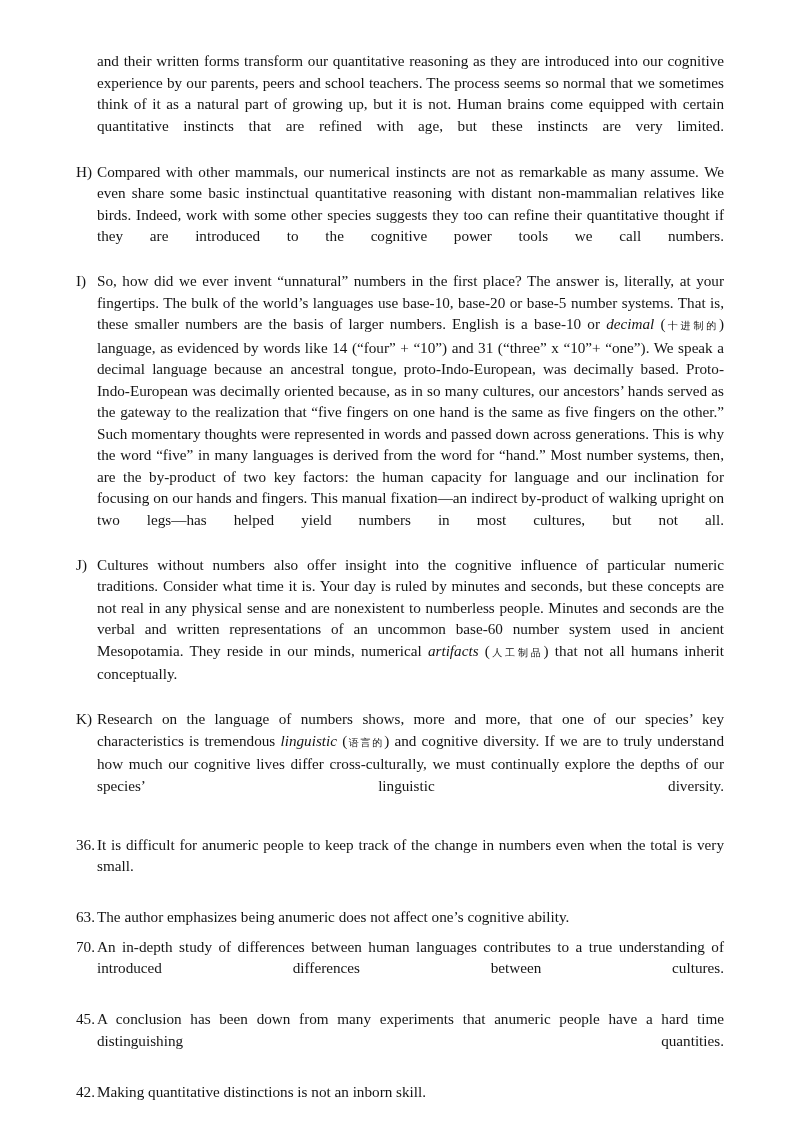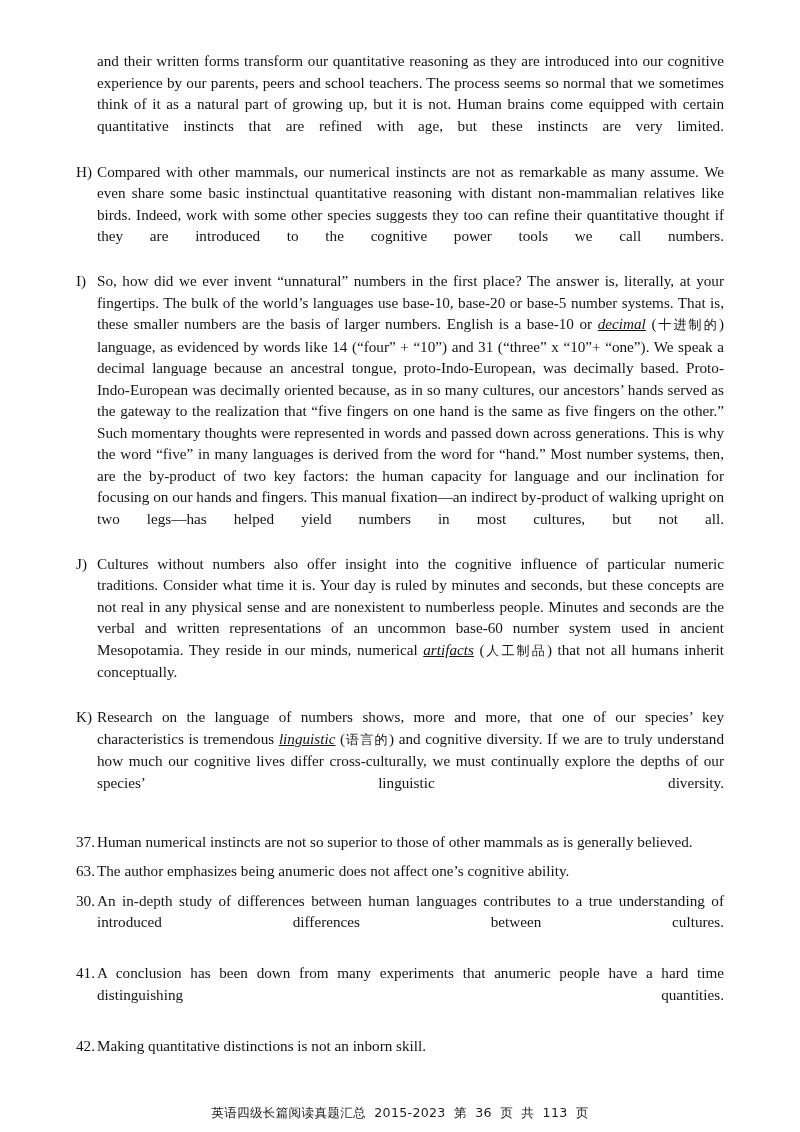--- a/index.html
+++ b/index.html
@@ -61,26 +61,25 @@
 
   
   .para-text::after {
     content: "";
     display: inline-block;
     width: 100%;
   }
 
   .cjk {
     font-family: "DejaVu Sans", sans-serif;
-    font-size: 13px;
+    font-size: 10px;
     letter-spacing: 0.4px;
   }
   i, .ital {
     font-style: italic;
-    text-decoration: underline;
   }
 
   
   .qlist {
     margin-top: 16px;
   }
   .qitem {
     display: flex;
     align-items: flex-start;
     margin-bottom: 8px;
@@ -149,47 +148,37 @@
         <div class="para">
           <div class="para-label">J)</div>
           <div class="para-text"><span>Cultures without numbers also offer insight into the cognitive influence of particular numeric traditions. Consider what time it is. Your day is ruled by minutes and seconds, but these concepts are not real in any physical sense and are nonexistent to numberless people. Minutes and seconds are the verbal and written representations of an uncommon base-60 number system used in ancient Mesopotamia. They reside in our minds, numerical </span><span class="ital">artifacts</span><span> (</span><span class="cjk">人工制品</span><span>) that not all humans inherit conceptually.</span></div>
         </div>
         <div class="para">
           <div class="para-label">K)</div>
           <div class="para-text"><span>Research on the language of numbers shows, more and more, that one of our species’ key characteristics is tremendous </span><span class="ital">linguistic</span><span> (</span><span class="cjk">语言的</span><span>) and cognitive diversity. If we are to truly understand how much our cognitive lives differ cross-culturally, we must continually explore the depths of our species’ linguistic diversity.</span></div>
         </div>
       </div>
     <div class="qlist" id="questions">
-        <div class="qitem single">
-          <div class="qnum">37.</div>
-          <div class="qtext">Human numerical instincts are not so superior to those of other mammals as is generally believed.</div>
+        <div class="qitem">
+          <div class="qnum">36.</div>
+          <div class="qtext">It is difficult for anumeric people to keep track of the change in numbers even when the total is very small.</div>
         </div>
         <div class="qitem single">
           <div class="qnum">63.</div>
           <div class="qtext">The author emphasizes being anumeric does not affect one’s cognitive ability.</div>
         </div>
         <div class="qitem">
-          <div class="qnum">30.</div>
+          <div class="qnum">70.</div>
           <div class="qtext">An in-depth study of differences between human languages contributes to a true understanding of introduced differences between cultures.</div>
         </div>
         <div class="qitem">
-          <div class="qnum">41.</div>
+          <div class="qnum">45.</div>
           <div class="qtext">A conclusion has been down from many experiments that anumeric people have a hard time distinguishing quantities.</div>
         </div>
         <div class="qitem single">
           <div class="qnum">42.</div>
           <div class="qtext">Making quantitative distinctions is not an inborn skill.</div>
         </div>
       </div>
   </div>
 
-  <div class="footer">
-    <span class="seg">英语四级长篇阅读真题汇总</span>
-    <span class="seg">2015-2023</span>
-    <span class="seg">第</span>
-    <span class="seg">36</span>
-    <span class="seg">页</span>
-    <span class="seg">共</span>
-    <span class="seg">113</span>
-    <span class="seg">页</span>
-  </div>
 
 </div>
 
 </body></html>

